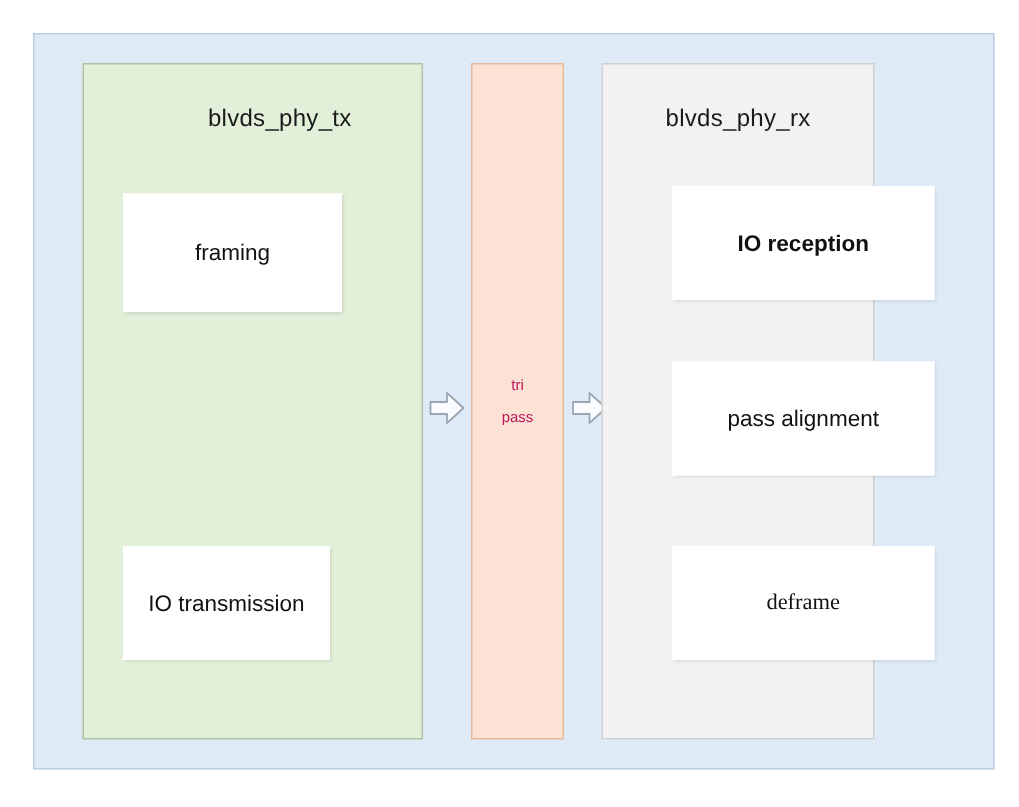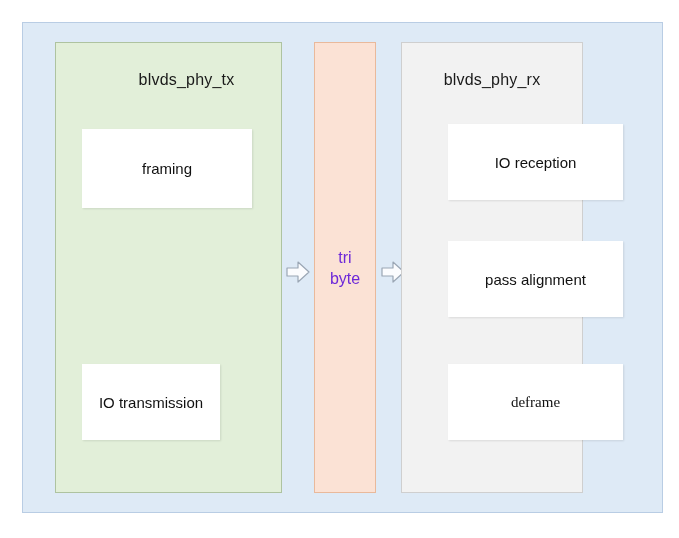--- a/index.html
+++ b/index.html
@@ -95,36 +95,37 @@
     font-size: 15px;
     color: #111111;
     white-space: nowrap;
     box-shadow: 1px 1px 2px rgba(0, 0, 0, 0.10);
   }
 
   
   .block-framing {
     left: 26px;
     top: 86px;
-    width: 170px;
+    width: 146px;
     height: 79px;
   }
   .block-io-transmission {
     left: 26px;
     top: 321px;
     width: 138px;
     height: 76px;
   }
 
   
   .block-io-reception {
     left: 46px;
     top: 81px;
     width: 175px;
     height: 76px;
+    font-weight: bold;
   }
   .block-byte-alignment {
     left: 46px;
     top: 198px;
     width: 175px;
     height: 76px;
   }
   .block-deframe {
     left: 46px;
     top: 321px;
@@ -134,23 +135,23 @@
   }
 
   
   .tri-label {
     position: absolute;
     left: 0;
     right: 0;
     top: 50%;
     transform: translateY(-50%);
     text-align: center;
-    font-size: 16px;
+    font-size: 10px;
     line-height: 21px;
-    color: #6d28d9;
+    color: #be185d;
   }
   .tri-label span { display: block; }
 
   
   .arrow {
     position: absolute;
     top: 236px;
     width: 26px;
     height: 26px;
   }
@@ -179,21 +180,21 @@
 
     <div class="arrow arrow-left">
       <svg viewBox="0 0 26 26" xmlns="http://www.w3.org/2000/svg">
         <polygon points="2,9 13,9 13,3 24,13 13,23 13,17 2,17" fill="#fbfcfe" stroke="#9aa6b4" stroke-width="1.2" stroke-linejoin="round"></polygon>
       </svg>
     </div>
 
     <div class="panel panel-tri">
       <div class="tri-label">
         <span>tri</span>
-        <span>byte</span>
+        <span>pass</span>
       </div>
     </div>
 
     <div class="arrow arrow-right">
       <svg viewBox="0 0 26 26" xmlns="http://www.w3.org/2000/svg">
         <polygon points="2,9 13,9 13,3 24,13 13,23 13,17 2,17" fill="#fbfcfe" stroke="#9aa6b4" stroke-width="1.2" stroke-linejoin="round"></polygon>
       </svg>
     </div>
 
     <div class="panel panel-rx">

